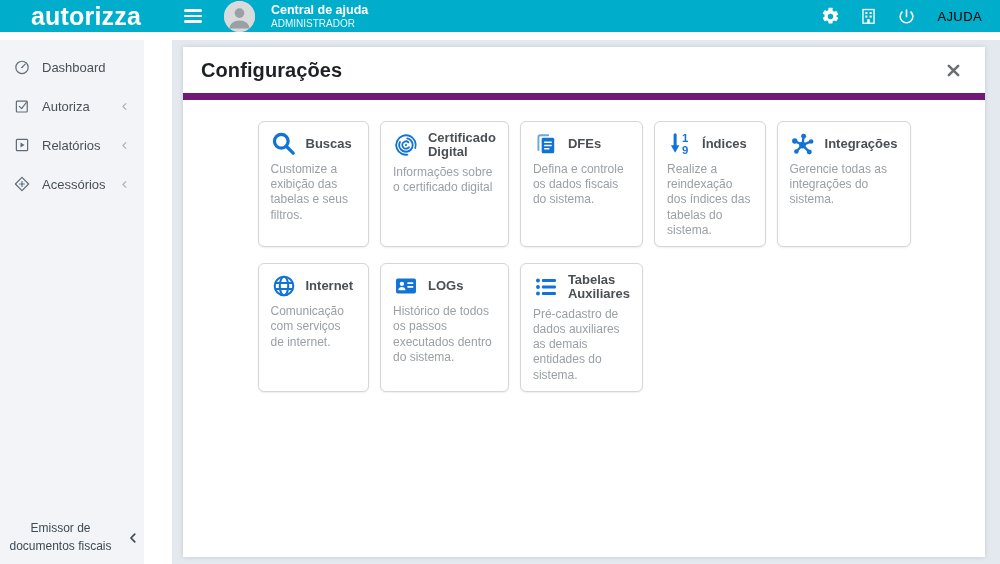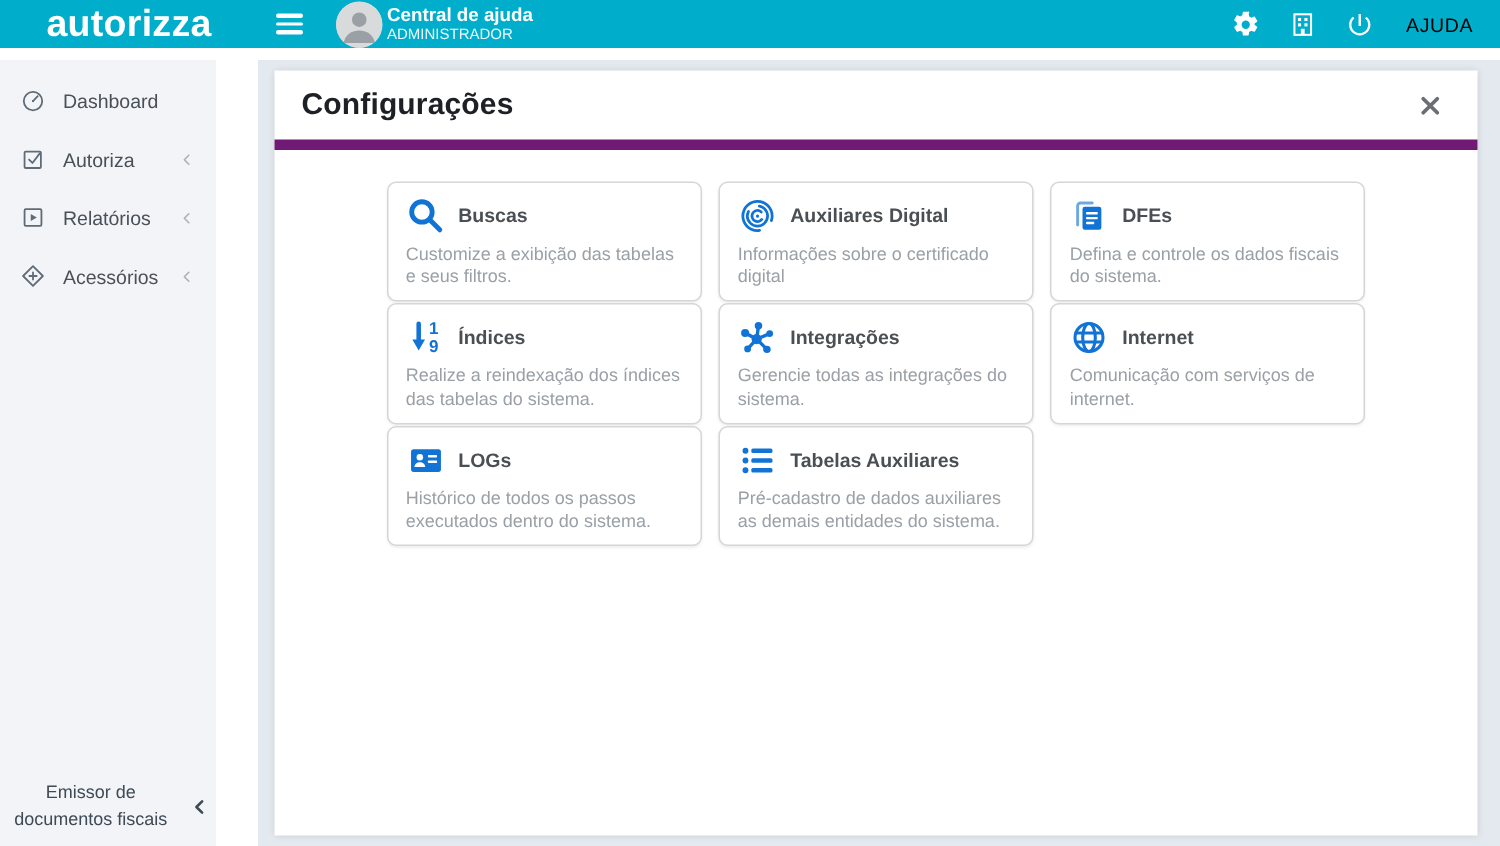--- a/index.html
+++ b/index.html
@@ -13,21 +13,21 @@
   body{font-family:"Liberation Sans",sans-serif;background:#fff;position:relative;}
 
   
   .topbar{position:absolute;top:0;left:0;right:0;height:32px;background:var(--header-bg);
     display:flex;align-items:center;z-index:10;}
   .logo-area{width:172px;display:flex;align-items:center;justify-content:center;flex:0 0 172px;}
   .logo{color:#fff;font-size:25px;font-weight:700;letter-spacing:.2px;cursor:pointer;}
   .hamburger{background:none;border:none;cursor:pointer;margin-left:6px;padding:6px;display:flex;
     flex-direction:column;gap:3px;}
   .hamburger span{display:block;width:18px;height:2.6px;background:#fff;border-radius:2px;}
-  .user{display:flex;align-items:center;gap:3px;margin-left:16px;cursor:pointer;}
+  .user{display:flex;align-items:center;gap:16px;margin-left:16px;cursor:pointer;}
   .avatar{width:31px;height:31px;border-radius:50%;overflow:hidden;background:#d9dadb;flex:0 0 31px;}
   .user-title{color:#fff;font-size:12.5px;font-weight:700;line-height:1.2;}
   .user-sub{color:rgba(255,255,255,.92);font-size:10px;line-height:1.2;}
   .topbar-right{margin-left:auto;display:flex;align-items:center;gap:15px;padding-right:18px;}
   .icon-btn{background:none;border:none;cursor:pointer;display:flex;align-items:center;padding:2px;}
   .ajuda-btn{background:none;border:none;color:#000000;font-size:13px;letter-spacing:.4px;
     cursor:pointer;margin-left:4px;font-family:"Liberation Sans",sans-serif;}
 
   
   .sidebar{position:absolute;top:40px;left:0;bottom:0;width:144px;background:var(--sidebar-bg);}
@@ -43,22 +43,22 @@
 
   
   .content{position:absolute;top:40px;left:172px;right:0;bottom:0;background:var(--content-bg);
     padding:7px 15px 7px 11px;}
   .panel{background:#fff;width:100%;height:100%;box-shadow:0 0 5px rgba(0,0,0,.13);}
   .panel-head{display:flex;align-items:center;justify-content:space-between;
     padding:12px 22px 11px 18px;border-bottom:7px solid #701a75;}
   .panel-title{font-size:20px;font-weight:700;color:#1d2125;letter-spacing:.1px;}
   .close-btn{background:none;border:none;cursor:pointer;display:flex;padding:2px;}
 
-  .cards{width:653px;margin:21px auto 0;display:grid;grid-template-columns:repeat(3,1fr);
-    gap:1px 11px;}
+  .cards{width:653px;margin:21px auto 0;display:grid;grid-template-columns:repeat(5,1fr);
+    gap:16px 11px;}
   .card{background:#fff;border:1px solid #d6d6d6;border-radius:6px;padding:9px 12px 8px;
     min-height:76px;box-shadow:0 1px 2px rgba(0,0,0,.07);cursor:pointer;}
   .card-top{display:flex;align-items:center;gap:9px;}
   .cicon{display:flex;flex:0 0 26px;}
   .ctitle{font-size:13px;font-weight:700;color:#4a4f54;line-height:1.1;}
   .cdesc{margin-top:5px;font-size:12px;color:#9aa0a6;line-height:1.27;}
 </style>
 </head>
 <body>
 
@@ -205,21 +205,21 @@
       <div class="card">
         <div class="card-top">
           <span class="cicon">
             <svg width="26" height="26" viewBox="0 0 24 24" fill="none" stroke="#1273d6" stroke-width="1.7" stroke-linecap="round">
               <circle cx="12" cy="12" r="9" stroke-dasharray="41 10" transform="rotate(115 12 12)"></circle>
               <circle cx="12" cy="12" r="6.2" stroke-dasharray="27 8" transform="rotate(-45 12 12)"></circle>
               <circle cx="12" cy="12" r="3.4" stroke-dasharray="14 5" transform="rotate(70 12 12)"></circle>
               <circle cx="12" cy="12" r="1" fill="#1273d6" stroke="none"></circle>
             </svg>
           </span>
-          <span class="ctitle">Auxiliares Digital</span>
+          <span class="ctitle">Certificado Digital</span>
         </div>
         <p class="cdesc">Informações sobre o certificado digital</p>
       </div>
 
       <div class="card">
         <div class="card-top">
           <span class="cicon">
             <svg width="26" height="26" viewBox="0 0 24 24">
               <path d="M5 17.5V5.8c0-1 .8-1.8 1.8-1.8H14" fill="none" stroke="#6ea8e0" stroke-width="1.8" stroke-linecap="round"></path>
               <rect x="8" y="6.3" width="11.6" height="14.2" rx="1.4" fill="#1273d6"></rect>

